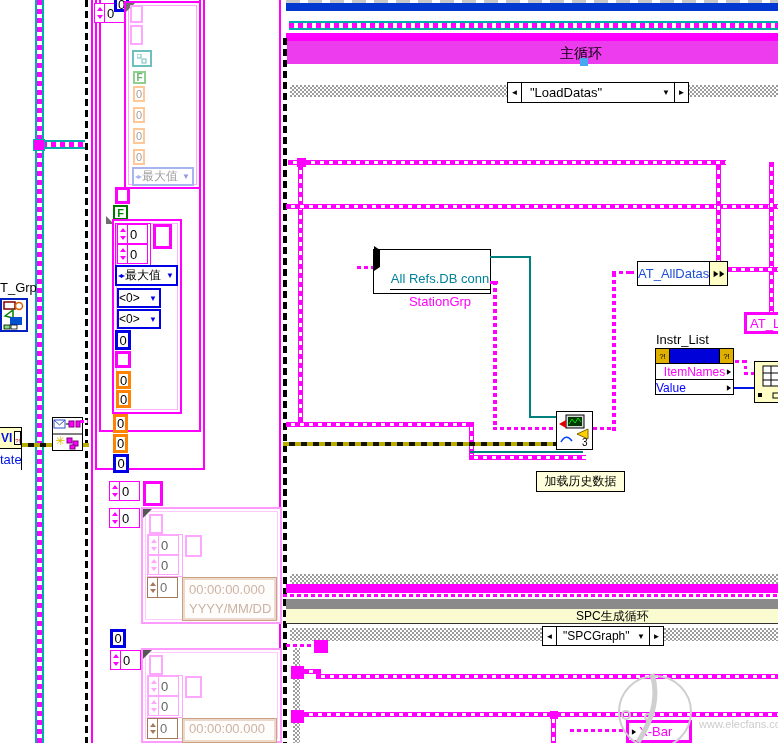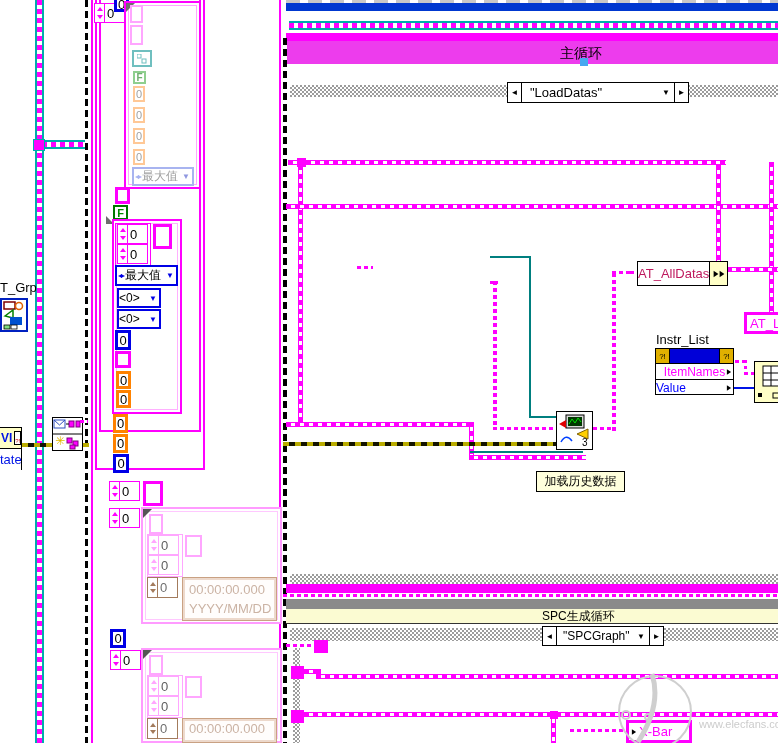--- a/index.html
+++ b/index.html
@@ -275,41 +275,46 @@
 
   <div class="wmdh" style="left:288px;top:160px;width:438px"></div>
   <div class="abs" style="left:297px;top:158px;width:9px;height:9px;background:#FF00FF"></div>
   <div class="wmdv" style="left:298px;top:165px;height:260px"></div>
   <div class="wmdh" style="left:286px;top:204px;width:492px"></div>
   <div class="wmdv" style="left:716px;top:165px;height:97px"></div>
   <div class="wmdv" style="left:769px;top:162px;height:152px"></div>
   <div class="wmdh" style="left:727px;top:267px;width:51px"></div>
   <div class="wsth" style="left:357px;top:266px;width:16px"></div>
 
+  <div class="node" style="left:373px;top:249px;width:118px;height:45px">
+    <div class="unb-strip"><span class="arr-r"></span></div>
+    <div style="margin-left:16px;height:21px;border-bottom:1px solid #000;display:flex;align-items:center;justify-content:center;color:#00829B;font-size:13px">All Refs.DB conn</div>
+    <div style="margin-left:16px;height:22px;display:flex;align-items:center;justify-content:center;color:#FF00FF;font-size:13px">StationGrp</div>
+  </div>
 
   <div class="wt" style="left:490px;top:256px;width:40px;height:2px"></div>
   <div class="wt" style="left:529px;top:256px;width:2px;height:162px"></div>
   <div class="wt" style="left:529px;top:416px;width:29px;height:2px"></div>
   <div class="wsth" style="left:490px;top:281px;width:8px"></div>
   <div class="abs" style="left:493px;top:281px;width:4px;height:148px;background:repeating-linear-gradient(180deg,#FF00FF 0 4px,#fff 4px 7px)"></div>
   <div class="wsth" style="left:493px;top:427px;width:64px"></div>
 
   <div class="wsth" style="left:593px;top:427px;width:22px"></div>
   <div class="abs" style="left:612px;top:273px;width:4px;height:158px;background:repeating-linear-gradient(180deg,#FF00FF 0 4px,#fff 4px 7px)"></div>
   <div class="wsth" style="left:612px;top:271px;width:25px"></div>
 
   <div class="wmdh" style="left:286px;top:422px;width:186px"></div>
   <div class="wmdv" style="left:469px;top:422px;height:36px"></div>
   <div class="wmdh" style="left:469px;top:455px;width:117px"></div>
   <div class="wt" style="left:470px;top:451px;width:113px;height:2px"></div>
   <div class="werr" style="left:283px;top:442px;width:300px"></div>
 
   <div class="wsth" style="left:630px;top:271px;width:8px"></div>
   <div class="node" style="left:637px;top:261px;width:91px;height:25px;display:flex;align-items:stretch">
-    <div style="flex:1;display:flex;align-items:center;justify-content:center;color:#be185d;font-size:13px">AT_AllDatas</div>
+    <div style="flex:1;display:flex;align-items:center;justify-content:center;color:#1d4ed8;font-size:13px">AT_AllDatas</div>
     <div style="width:19px;background:#FFFFC6;border-left:1px solid #000;display:flex;align-items:center;justify-content:center">
       <span class="arr-r" style="transform:scale(0.8)"></span>
       <span class="arr-r" style="transform:scale(0.8)"></span>
     </div>
   </div>
 
   <div class="abs" style="left:744px;top:312px;width:40px;height:22px;border:3px solid #FF00FF;background:#fff;box-sizing:border-box;display:flex;align-items:center;padding-left:3px">
     <span style="color:#FF00FF;font-size:13px">AT_Lo</span>
   </div>
 
@@ -358,21 +363,21 @@
   </div>
   <div class="abs" style="left:536px;top:471px;width:89px;height:21px;background:#FFFFDC;border:1px solid #000;box-sizing:border-box;display:flex;align-items:center;justify-content:center;font-size:12px;color:#000">
     <span>加载历史数据</span>
   </div>
 
   <div class="chk" style="left:290px;top:574px;width:488px;height:10px"></div>
   <div class="abs" style="left:286px;top:584px;width:492px;height:9px;background:#FF00FF"></div>
   <div class="wsth" style="left:283px;top:594px;width:495px"></div>
   <div class="abs" style="left:286px;top:599px;width:492px;height:10px;background:#8A8A8A"></div>
   <div class="abs" style="left:286px;top:609px;width:492px;height:14px;background:#FBFBD2;border-bottom:1px solid #333;box-sizing:content-box"></div>
-  <div class="lbl" style="left:542px;top:608px;font-size:12px">SPC生成循环</div>
+  <div class="lbl" style="left:576px;top:608px;font-size:12px">SPC生成循环</div>
   <div class="chk" style="left:290px;top:628px;width:488px;height:13px"></div>
   <div class="case-sel" style="left:542px;top:626px;width:122px;height:20px">
     <span class="ab l">◄</span>
     <span class="ct" style="padding-left:6px;font-size:12px">"SPCGraph"</span>
     <span class="dn">▼</span>
     <span class="ab r">►</span>
   </div>
   <div class="abs" style="left:314px;top:640px;width:14px;height:13px;background:#FF00FF"></div>
   <div class="wsth" style="left:286px;top:644px;width:28px"></div>
   <div class="chk" style="left:293px;top:648px;width:7px;height:95px"></div>

